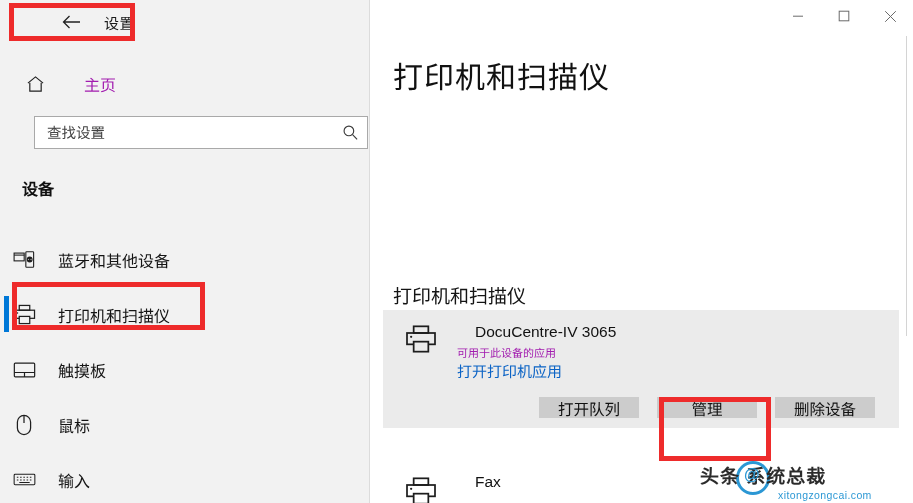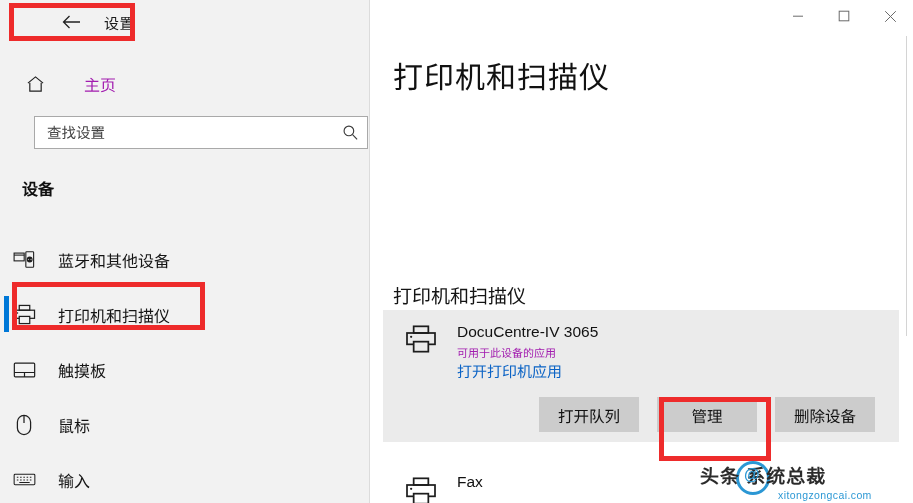--- a/index.html
+++ b/index.html
@@ -203,20 +203,21 @@
     flex: 0 0 44px;
     display: flex; align-items: flex-start; justify-content: center;
     color: #1d1d1d;
     padding-top: 2px;
   }
   .device-text { margin-left: 14px; }
   .device-name {
     font-size: 15.5px;
     color: #111;
     line-height: 1.35;
+    margin-left: 18px;
   }
   .device-sub {
     font-size: 11px;
     color: #a21caf;
     line-height: 1.4;
   }
   .device-link {
     font-size: 15px;
     color: #0b63c5;
     line-height: 1.45;
@@ -225,21 +226,21 @@
   }
   .device-actions {
     margin-top: 14px;
     padding-right: 24px;
     display: flex;
     justify-content: flex-end;
     gap: 18px;
   }
   .action-btn {
     min-width: 100px;
-    height: 35px;
+    height: 21px;
     background: #cccccc;
     border: none;
     font-family: inherit;
     font-size: 15.5px;
     color: #111;
     display: flex; align-items: center; justify-content: center;
     padding: 0 10px;
   }
 
   .device-row-2 {

